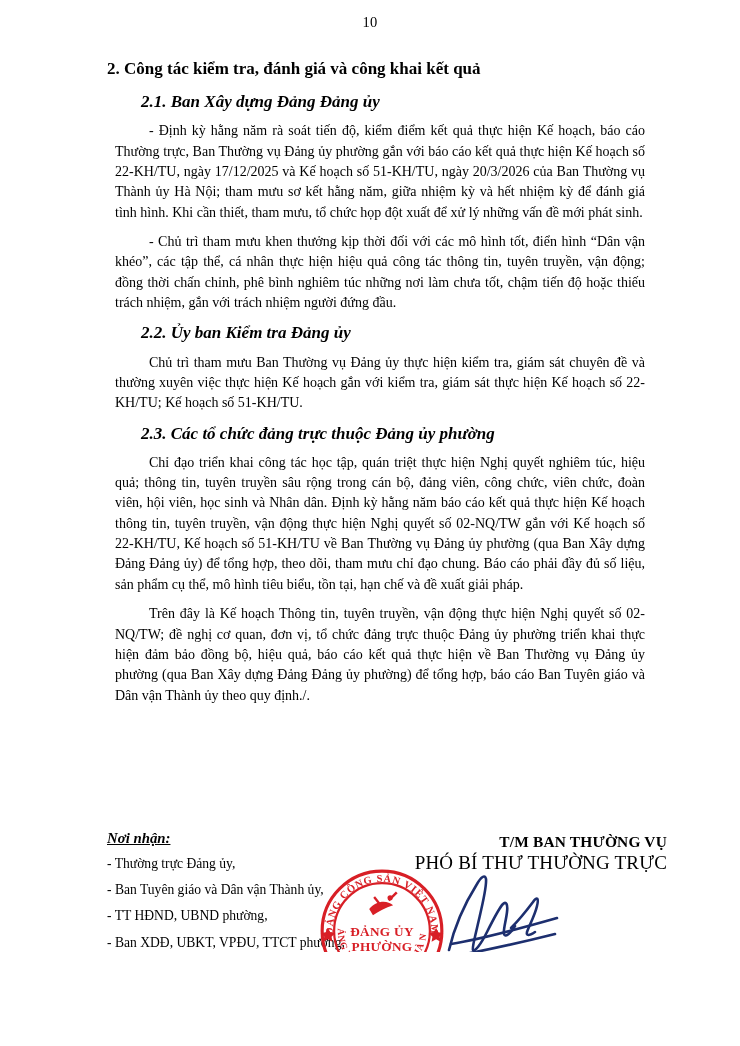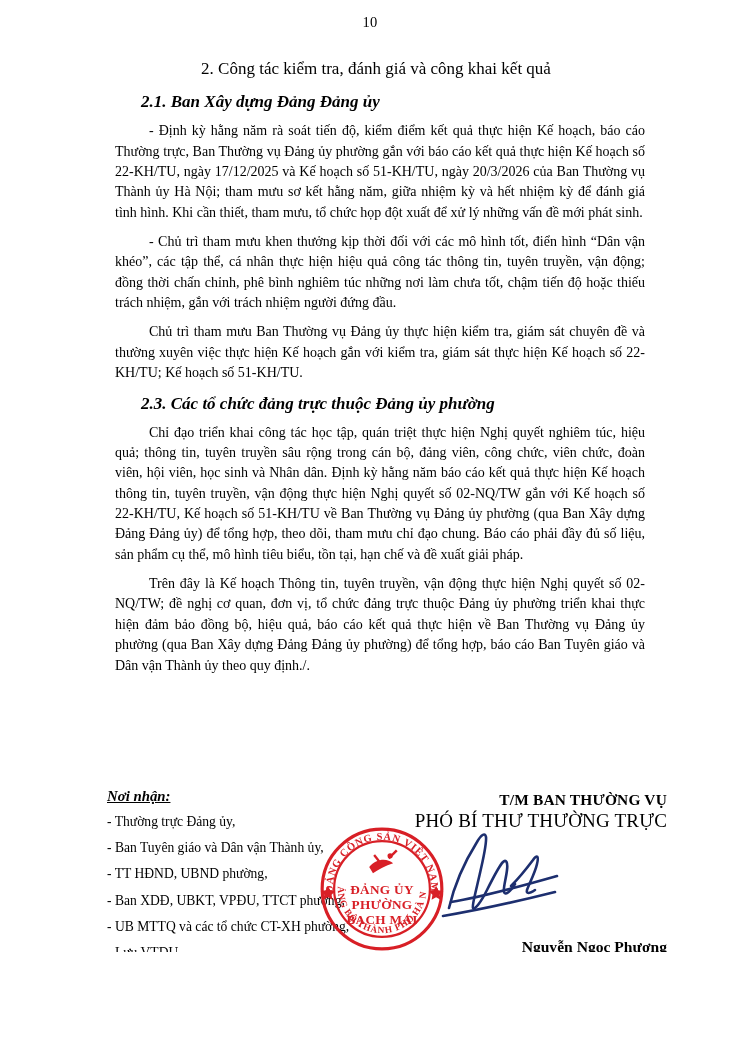--- a/index.html
+++ b/index.html
@@ -27,23 +27,22 @@
     font-size: 14.5px;
     letter-spacing: 0.3px;
   }
   .content {
     position: absolute;
     left: 107px;
     top: 58px;
     width: 538px;
   }
   .heading-num {
-    font-weight: normal;
+    font-weight: bold;
     font-size: 17px;
-    text-align: center;
     margin: 0 0 11px 0;
     line-height: 1.3;
   }
   .heading-sub {
     font-weight: bold;
     font-style: italic;
     font-size: 17px;
     margin: 9px 0 8px 0;
     padding-left: 34px;
     line-height: 1.3;
@@ -55,21 +54,21 @@
     text-align: justify;
     text-indent: 34px;
     hyphens: none;
   }
   .ital { }
 
   
   .footer {
     position: absolute;
     left: 107px;
-    top: 788px;
+    top: 830px;
     width: 560px;
   }
   .footer-row {
     position: relative;
     display: flex;
     align-items: flex-start;
   }
   .recipients {
     width: 300px;
     flex: 0 0 300px;
@@ -154,20 +153,21 @@
   <div class="content">
 
     <div class="heading-num">2. Công tác kiểm tra, đánh giá và công khai kết quả</div>
 
     <div class="heading-sub">2.1. Ban Xây dựng Đảng Đảng ủy</div>
 
     <p class="body">- Định kỳ hằng năm rà soát tiến độ, kiểm điểm kết quả thực hiện Kế hoạch, báo cáo Thường trực, Ban Thường vụ Đảng ủy phường gắn với báo cáo kết quả thực hiện Kế hoạch số 22-KH/TU, ngày 17/12/2025 và Kế hoạch số 51-KH/TU, ngày 20/3/2026 của Ban Thường vụ Thành ủy Hà Nội; tham mưu sơ kết hằng năm, giữa nhiệm kỳ và hết nhiệm kỳ để đánh giá tình hình. Khi cần thiết, tham mưu, tổ chức họp đột xuất để xử lý những vấn đề mới phát sinh.</p>
 
     <p class="body"><span>- Chủ trì tham mưu khen thưởng kịp thời đối với các mô hình tốt, điển hình </span><span class="ital">“Dân vận khéo”</span><span>, các tập thể, cá nhân thực hiện hiệu quả công tác thông tin, tuyên truyền, vận động; đồng thời chấn chỉnh, phê bình nghiêm túc những nơi làm chưa tốt, chậm tiến độ hoặc thiếu trách nhiệm, gắn với trách nhiệm người đứng đầu.</span></p>
 
+    <div class="heading-sub">2.2. Ủy ban Kiểm tra Đảng ủy</div>
 
     <p class="body">Chủ trì tham mưu Ban Thường vụ Đảng ủy thực hiện kiểm tra, giám sát chuyên đề và thường xuyên việc thực hiện Kế hoạch gắn với kiểm tra, giám sát thực hiện Kế hoạch số 22-KH/TU; Kế hoạch số 51-KH/TU.</p>
 
     <div class="heading-sub">2.3. Các tổ chức đảng trực thuộc Đảng ủy phường</div>
 
     <p class="body">Chỉ đạo triển khai công tác học tập, quán triệt thực hiện Nghị quyết nghiêm túc, hiệu quả; thông tin, tuyên truyền sâu rộng trong cán bộ, đảng viên, công chức, viên chức, đoàn viên, hội viên, học sinh và Nhân dân. Định kỳ hằng năm báo cáo kết quả thực hiện Kế hoạch thông tin, tuyên truyền, vận động thực hiện Nghị quyết số 02-NQ/TW gắn với Kế hoạch số 22-KH/TU, Kế hoạch số 51-KH/TU về Ban Thường vụ Đảng ủy phường (qua Ban Xây dựng Đảng Đảng ủy) để tổng hợp, theo dõi, tham mưu chỉ đạo chung. Báo cáo phải đầy đủ số liệu, sản phẩm cụ thể, mô hình tiêu biểu, tồn tại, hạn chế và đề xuất giải pháp.</p>
 
     <p class="body">Trên đây là Kế hoạch Thông tin, tuyên truyền, vận động thực hiện Nghị quyết số 02-NQ/TW; đề nghị cơ quan, đơn vị, tổ chức đảng trực thuộc Đảng ủy phường triển khai thực hiện đảm bảo đồng bộ, hiệu quả, báo cáo kết quả thực hiện về Ban Thường vụ Đảng ủy phường (qua Ban Xây dựng Đảng Đảng ủy phường) để tổng hợp, báo cáo Ban Tuyên giáo và Dân vận Thành ủy theo quy định./.</p>
 
   </div>

